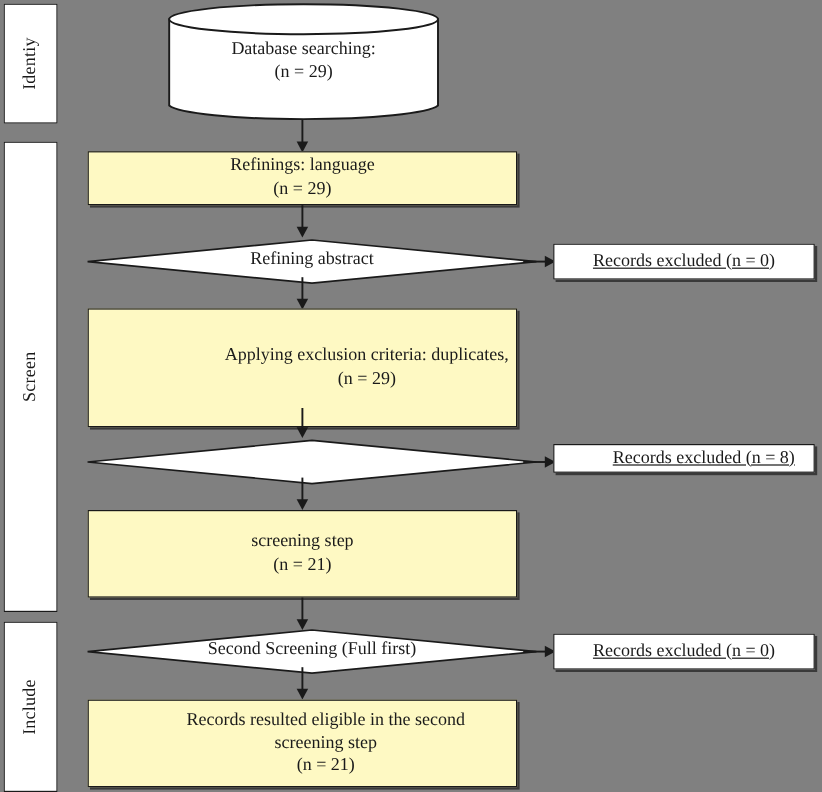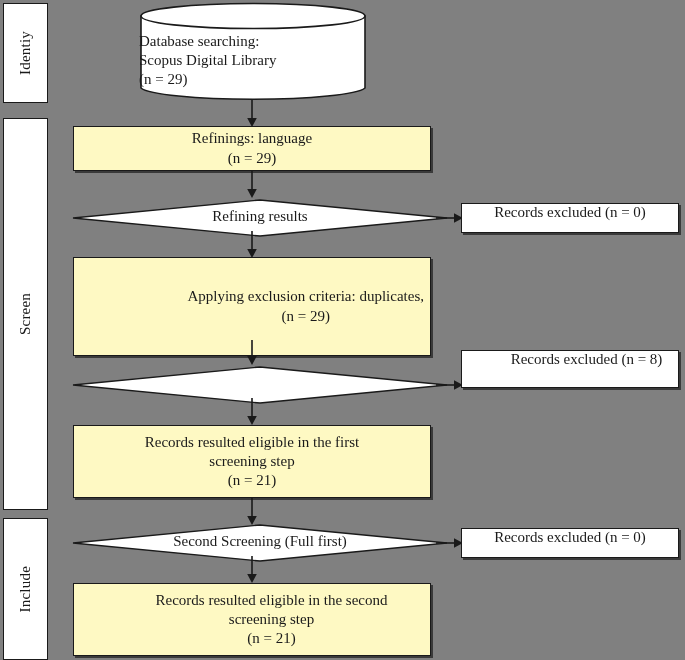--- a/index.html
+++ b/index.html
@@ -57,37 +57,39 @@
   }
   .pbox .txt { padding: 0 6px; }
 
   
   .sbox {
     position: absolute;
     background: #ffffff;
     border: 1px solid #1a1a1a;
     box-sizing: border-box;
     display: flex;
-    align-items: flex-start;
+    align-items: center;
     justify-content: center;
     text-align: center;
     color: #1a1a1a;
     font-size: 15px;
     box-shadow: 2px 2px 0 rgba(0,0,0,0.55);
+    text-decoration: underline;
   }
 
   
   .cyl {
     position: absolute;
   }
   .cyl svg { display: block; }
   .cyl .cyltext {
     position: absolute;
     left: 0;
     right: 0;
+    text-align: center;
     color: #1a1a1a;
     font-size: 15px;
     line-height: 1.28;
   }
 
   
   .dia {
     position: absolute;
   }
   .dia svg { display: block; }
@@ -122,21 +124,20 @@
     <span class="vlabel">Include</span>
   </div>
 
   <div class="cyl" style="left:139px; top:2px; width:228px; height:100px;">
     <svg width="228" height="100" viewBox="0 0 228 100" aria-hidden="true">
       <path d="M2,14 L2,86 A113,13 0 0 0 226,86 L226,14 Z" fill="#ffffff" stroke="#1a1a1a" stroke-width="1.6"></path>
       <ellipse cx="114" cy="14" rx="112" ry="12.5" fill="#ffffff" stroke="#1a1a1a" stroke-width="1.6"></ellipse>
     </svg>
     <div class="cyltext" style="top:30px;">
       <div>Database searching:</div>
-      <div>Scopus Digital Library</div>
       <div>(n = 29)</div>
     </div>
   </div>
 
   <div class="conn" style="left:245px; top:100px; width:14px; height:28px;">
     <svg width="14" height="28">
         <line x1="7" y1="0" x2="7" y2="20" stroke="#1a1a1a" stroke-width="1.6"></line>
       <polygon points="7,27 2.2,18 11.8,18" fill="#1a1a1a"></polygon>
       </svg>
   </div>
@@ -153,21 +154,21 @@
         <line x1="7" y1="0" x2="7" y2="20" stroke="#1a1a1a" stroke-width="1.6"></line>
       <polygon points="7,27 2.2,18 11.8,18" fill="#1a1a1a"></polygon>
       </svg>
   </div>
 
   <div class="dia" style="left:65px; top:198px; width:390px; height:40px;">
     <svg width="390" height="40" viewBox="0 0 390 40" aria-hidden="true">
       <polygon points="8,20 195,2 382,20 195,38" fill="#ffffff" stroke="#1a1a1a" stroke-width="1.4"></polygon>
     </svg>
     <div class="diatext" style="top:10px;">
-      <span>Refining results</span>
+      <span>Refining abstract</span>
     </div>
   </div>
 
   <div class="conn" style="left:436px; top:211px; width:28px; height:14px;">
     <svg width="28" height="14">
         <line x1="0" y1="7" x2="20" y2="7" stroke="#1a1a1a" stroke-width="1.6"></line>
       <polygon points="27,7 18,2.2 18,11.8" fill="#1a1a1a"></polygon>
       </svg>
   </div>
 
@@ -202,34 +203,33 @@
     </svg>
   </div>
 
   <div class="conn" style="left:436px; top:378px; width:28px; height:14px;">
     <svg width="28" height="14">
         <line x1="0" y1="7" x2="20" y2="7" stroke="#1a1a1a" stroke-width="1.6"></line>
       <polygon points="27,7 18,2.2 18,11.8" fill="#1a1a1a"></polygon>
       </svg>
   </div>
 
-  <div class="sbox" style="left:461px; top:350px; width:218px; height:38px;padding-left:33px;">
+  <div class="sbox" style="left:461px; top:370px; width:218px; height:24px;padding-left:33px;">
     <span>Records excluded (n = 8)</span>
   </div>
 
   <div class="conn" style="left:245px; top:398px; width:14px; height:28px;">
     <svg width="14" height="28">
         <line x1="7" y1="0" x2="7" y2="20" stroke="#1a1a1a" stroke-width="1.6"></line>
       <polygon points="7,27 2.2,18 11.8,18" fill="#1a1a1a"></polygon>
       </svg>
   </div>
 
   <div class="pbox" style="left:73px; top:425px; width:358px; height:73px;">
     <div class="txt">
-      <div>Records resulted eligible in the first</div>
       <div>screening step</div>
       <div>(n = 21)</div>
     </div>
   </div>
 
   <div class="conn" style="left:245px; top:498px; width:14px; height:28px;">
     <svg width="14" height="28">
         <line x1="7" y1="0" x2="7" y2="20" stroke="#1a1a1a" stroke-width="1.6"></line>
       <polygon points="7,27 2.2,18 11.8,18" fill="#1a1a1a"></polygon>
       </svg>

